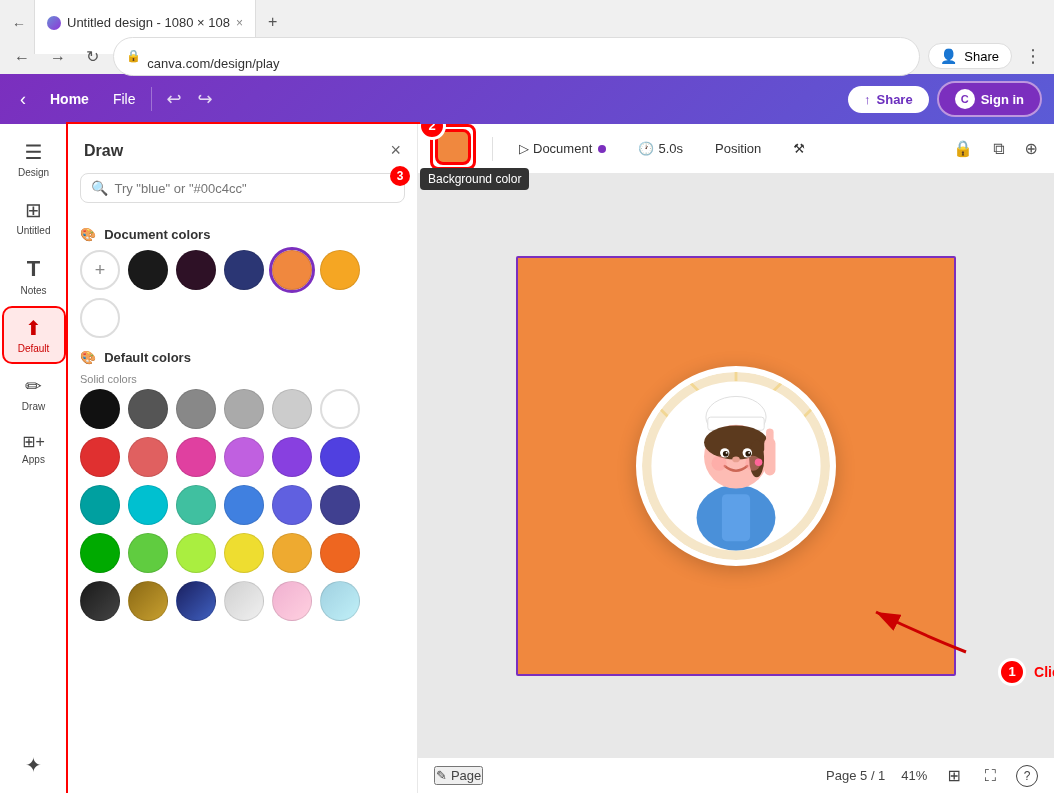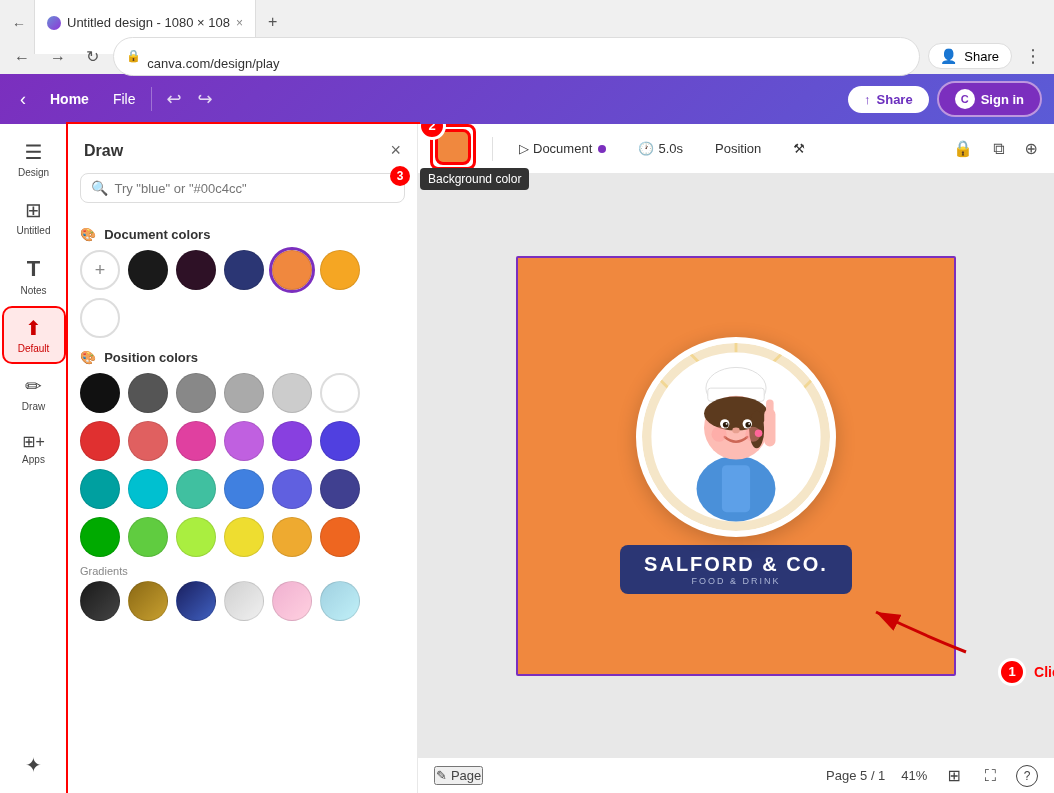--- a/index.html
+++ b/index.html
@@ -277,22 +277,23 @@
         <div class="color-swatch" style="background:#1a1a1a;"></div>
         <div class="color-swatch" style="background:#2E1126;"></div>
         <div class="color-swatch" style="background:#2B3674;"></div>
         <div class="color-swatch outline" style="background:#F0883E;"></div>
         <div class="color-swatch" style="background:#F5A623;"></div>
         <div class="color-swatch" style="background:#ffffff; border:2px solid #ddd;"></div>
       </div>
 
       <div class="section-title">
         <span>🎨</span>
-        <span>Position colors</span>
-      </div>
+        <span>Default colors</span>
+      </div>
+      <div class="sub-section-label">Solid colors</div>
       <div class="color-grid">
         <div class="color-swatch" style="background:#111111;"></div>
         <div class="color-swatch" style="background:#555555;"></div>
         <div class="color-swatch" style="background:#888888;"></div>
         <div class="color-swatch" style="background:#aaaaaa;"></div>
         <div class="color-swatch" style="background:#cccccc;"></div>
         <div class="color-swatch" style="background:#ffffff; border:2px solid #ddd;"></div>
         <div class="color-swatch" style="background:#e03030;"></div>
         <div class="color-swatch" style="background:#e06060;"></div>
         <div class="color-swatch" style="background:#e040a0;"></div>
@@ -305,21 +306,20 @@
         <div class="color-swatch" style="background:#4080e0;"></div>
         <div class="color-swatch" style="background:#6060e0;"></div>
         <div class="color-swatch" style="background:#404090;"></div>
         <div class="color-swatch" style="background:#00aa00;"></div>
         <div class="color-swatch" style="background:#60cc40;"></div>
         <div class="color-swatch" style="background:#aaee40;"></div>
         <div class="color-swatch" style="background:#eedd30;"></div>
         <div class="color-swatch" style="background:#eeaa30;"></div>
         <div class="color-swatch" style="background:#ee6620;"></div>
       </div>
-      <div class="sub-section-label">Gradients</div>
       <div class="color-grid">
         <div class="color-swatch" style="background:linear-gradient(135deg, #1a1a1a, #444);"></div>
         <div class="color-swatch" style="background:linear-gradient(135deg, #8B6914, #c8a030);"></div>
         <div class="color-swatch" style="background:linear-gradient(135deg, #1a2060, #4060c0);"></div>
         <div class="color-swatch" style="background:linear-gradient(135deg, #d0d0d0, #f0f0f0);"></div>
         <div class="color-swatch" style="background:linear-gradient(135deg, #f0b0d0, #ffd0e0);"></div>
         <div class="color-swatch" style="background:linear-gradient(135deg, #a0d0e0, #c0f0f8);"></div>
       </div>
     </div>
   </div>
@@ -409,24 +409,20 @@
                 <circle cx="118" cy="97" r="8" fill="#ff9999" opacity="0.4"></circle>
 
                 <circle cx="124" cy="96" r="4" fill="#ff6699"></circle>
 
                 <g transform="translate(130, 100)">
                   <rect x="0" y="-30" width="12" height="40" rx="6" fill="#FDBCB4"></rect>
                   <rect x="2" y="-40" width="8" height="16" rx="4" fill="#FDBCB4"></rect>
                 </g>
               </svg>
             </div>
-            <div class="logo-text-box">
-              <div class="logo-main-text">SALFORD &amp; CO.</div>
-              <div class="logo-sub-text">FOOD &amp; DRINK</div>
-            </div>
           </div>
         </div>
 
         <div style="position:absolute; bottom:-10px; right:-180px; display:flex; align-items:center; gap:8px;">
           <div style="width:28px; height:28px; border-radius:50%; background:red; border:3px solid white; color:white; font-weight:bold; font-size:13px; display:flex; align-items:center; justify-content:center; flex-shrink:0;">1</div>
           <span style="color:red; font-weight:bold; font-size:14px;">Click the canva</span>
         </div>
 
         <div style="position:absolute; bottom:10px; right:-20px;">
           <svg width="120" height="70" viewBox="0 0 120 70">

